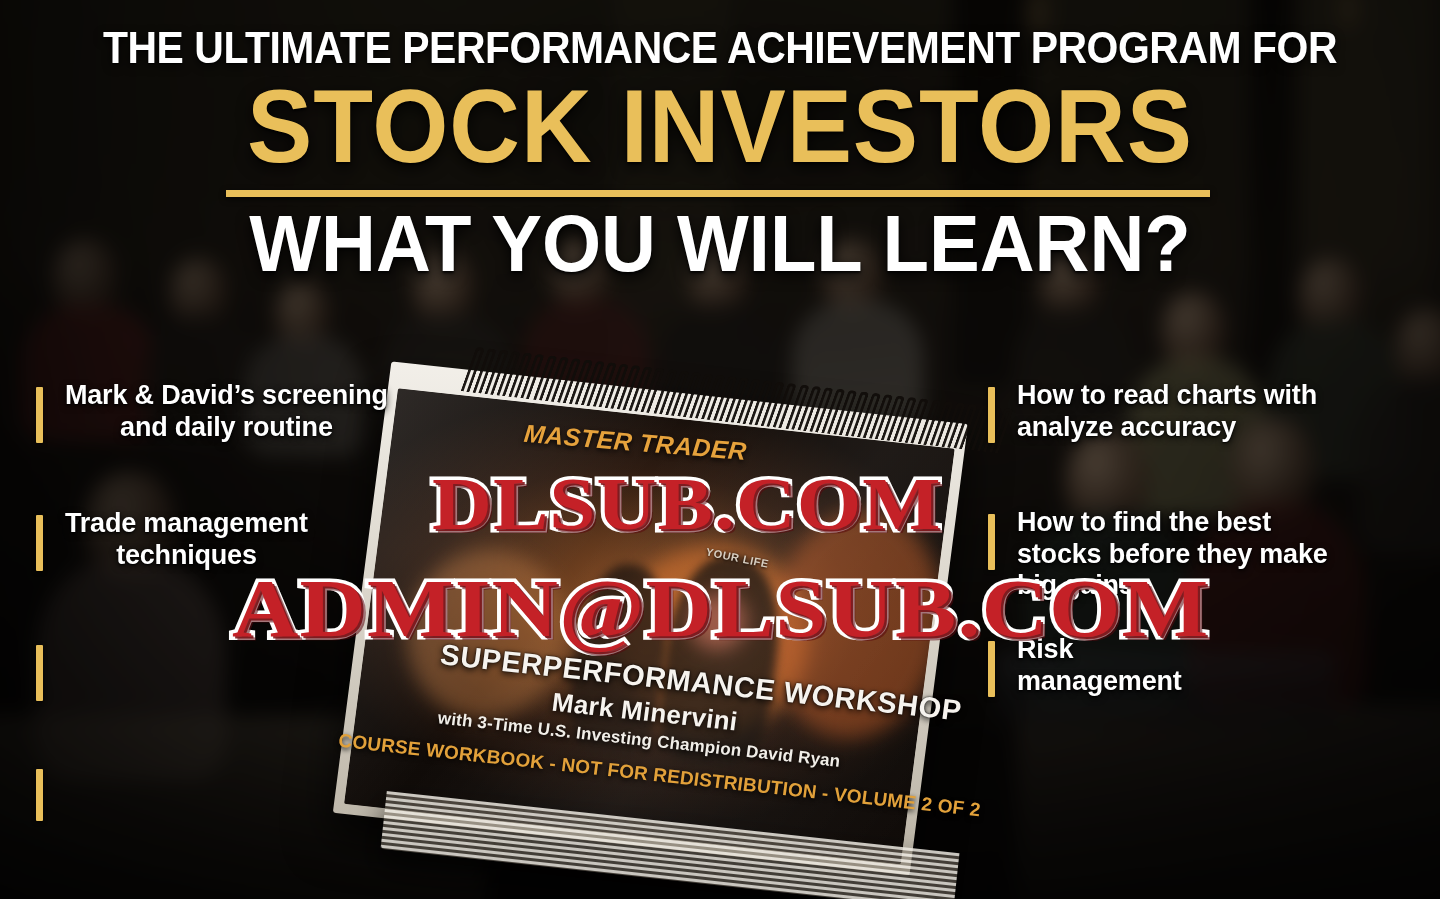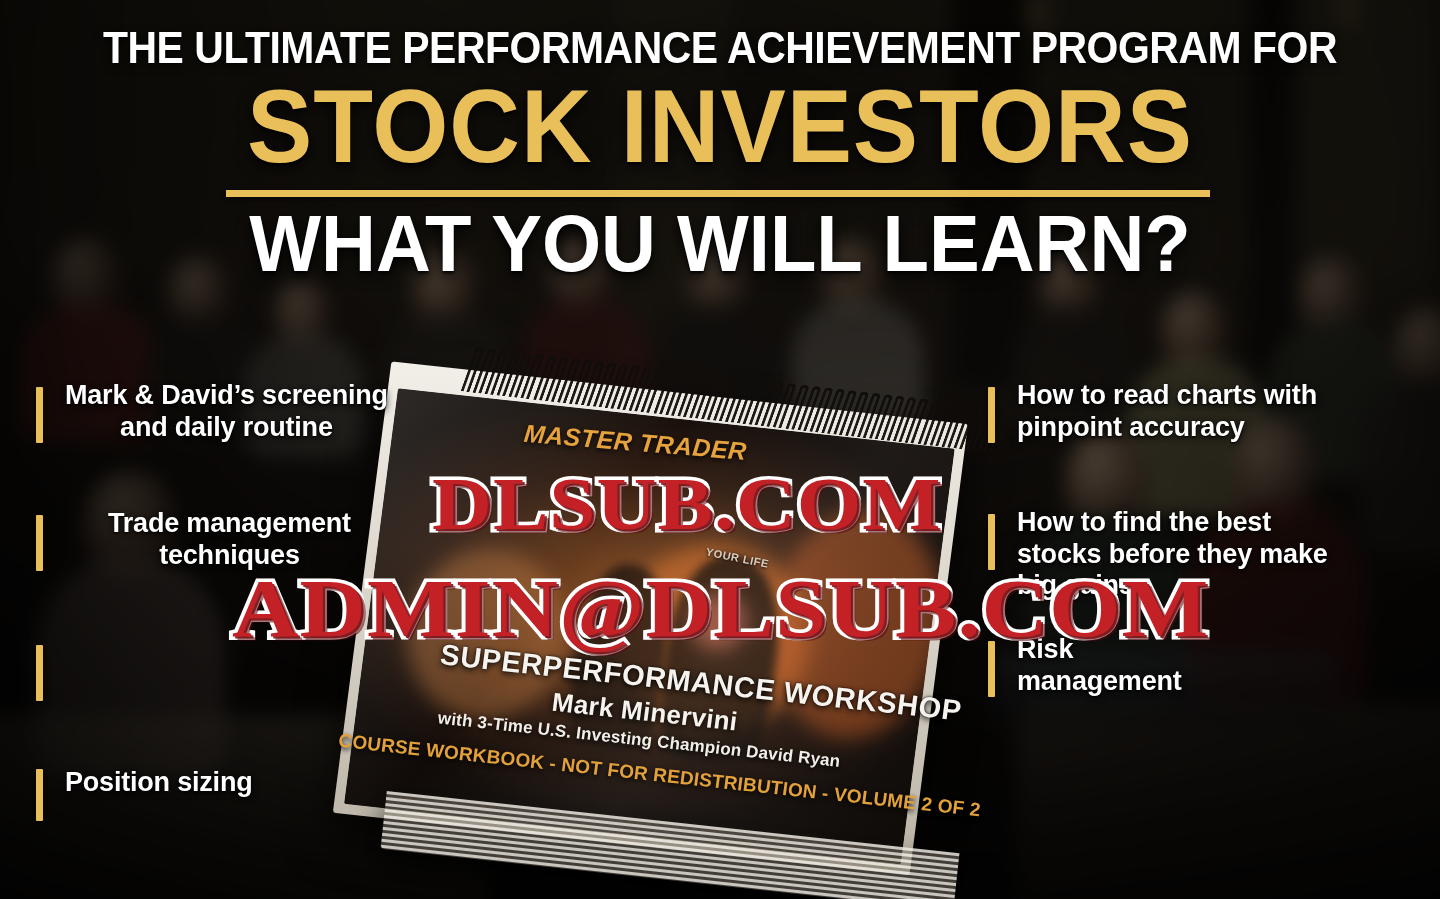--- a/index.html
+++ b/index.html
@@ -435,39 +435,38 @@
 
     <div class="wb-stack"></div>
   </div>
 
   <div class="col col-left">
     <div class="bullet" style="margin-bottom:64px;">
       <div class="bar" style="height:56px;"></div>
       <div class="btext">Mark &amp; David’s screening
 and daily routine</div>
     </div>
-    <div class="bullet" style="margin-bottom:67px;gap:43px;">
+    <div class="bullet" style="margin-bottom:67px;">
       <div class="bar" style="height:56px;"></div>
       <div class="btext">Trade management
  techniques</div>
     </div>
     <div class="bullet" style="margin-bottom:66px;">
       <div class="bar" style="height:56px;"></div>
     </div>
     <div class="bullet">
       <div class="bar" style="height:52px;margin-top:2px;"></div>
-      <div class="btext"> Position sizing</div>
     </div>
   </div>
 
   <div class="col col-right">
     <div class="bullet" style="margin-bottom:63px;">
       <div class="bar" style="height:56px;"></div>
       <div class="btext">How to read charts with
-pinpoint accuracy</div>
+analyze accuracy</div>
     </div>
     <div class="bullet" style="margin-bottom:32px;">
       <div class="bar" style="height:56px;"></div>
       <div class="btext">How to find the best
 stocks before they make
 big gains</div>
     </div>
     <div class="bullet" style="margin-bottom:65px;">
       <div class="bar" style="height:56px;"></div>
       <div class="btext">Risk

